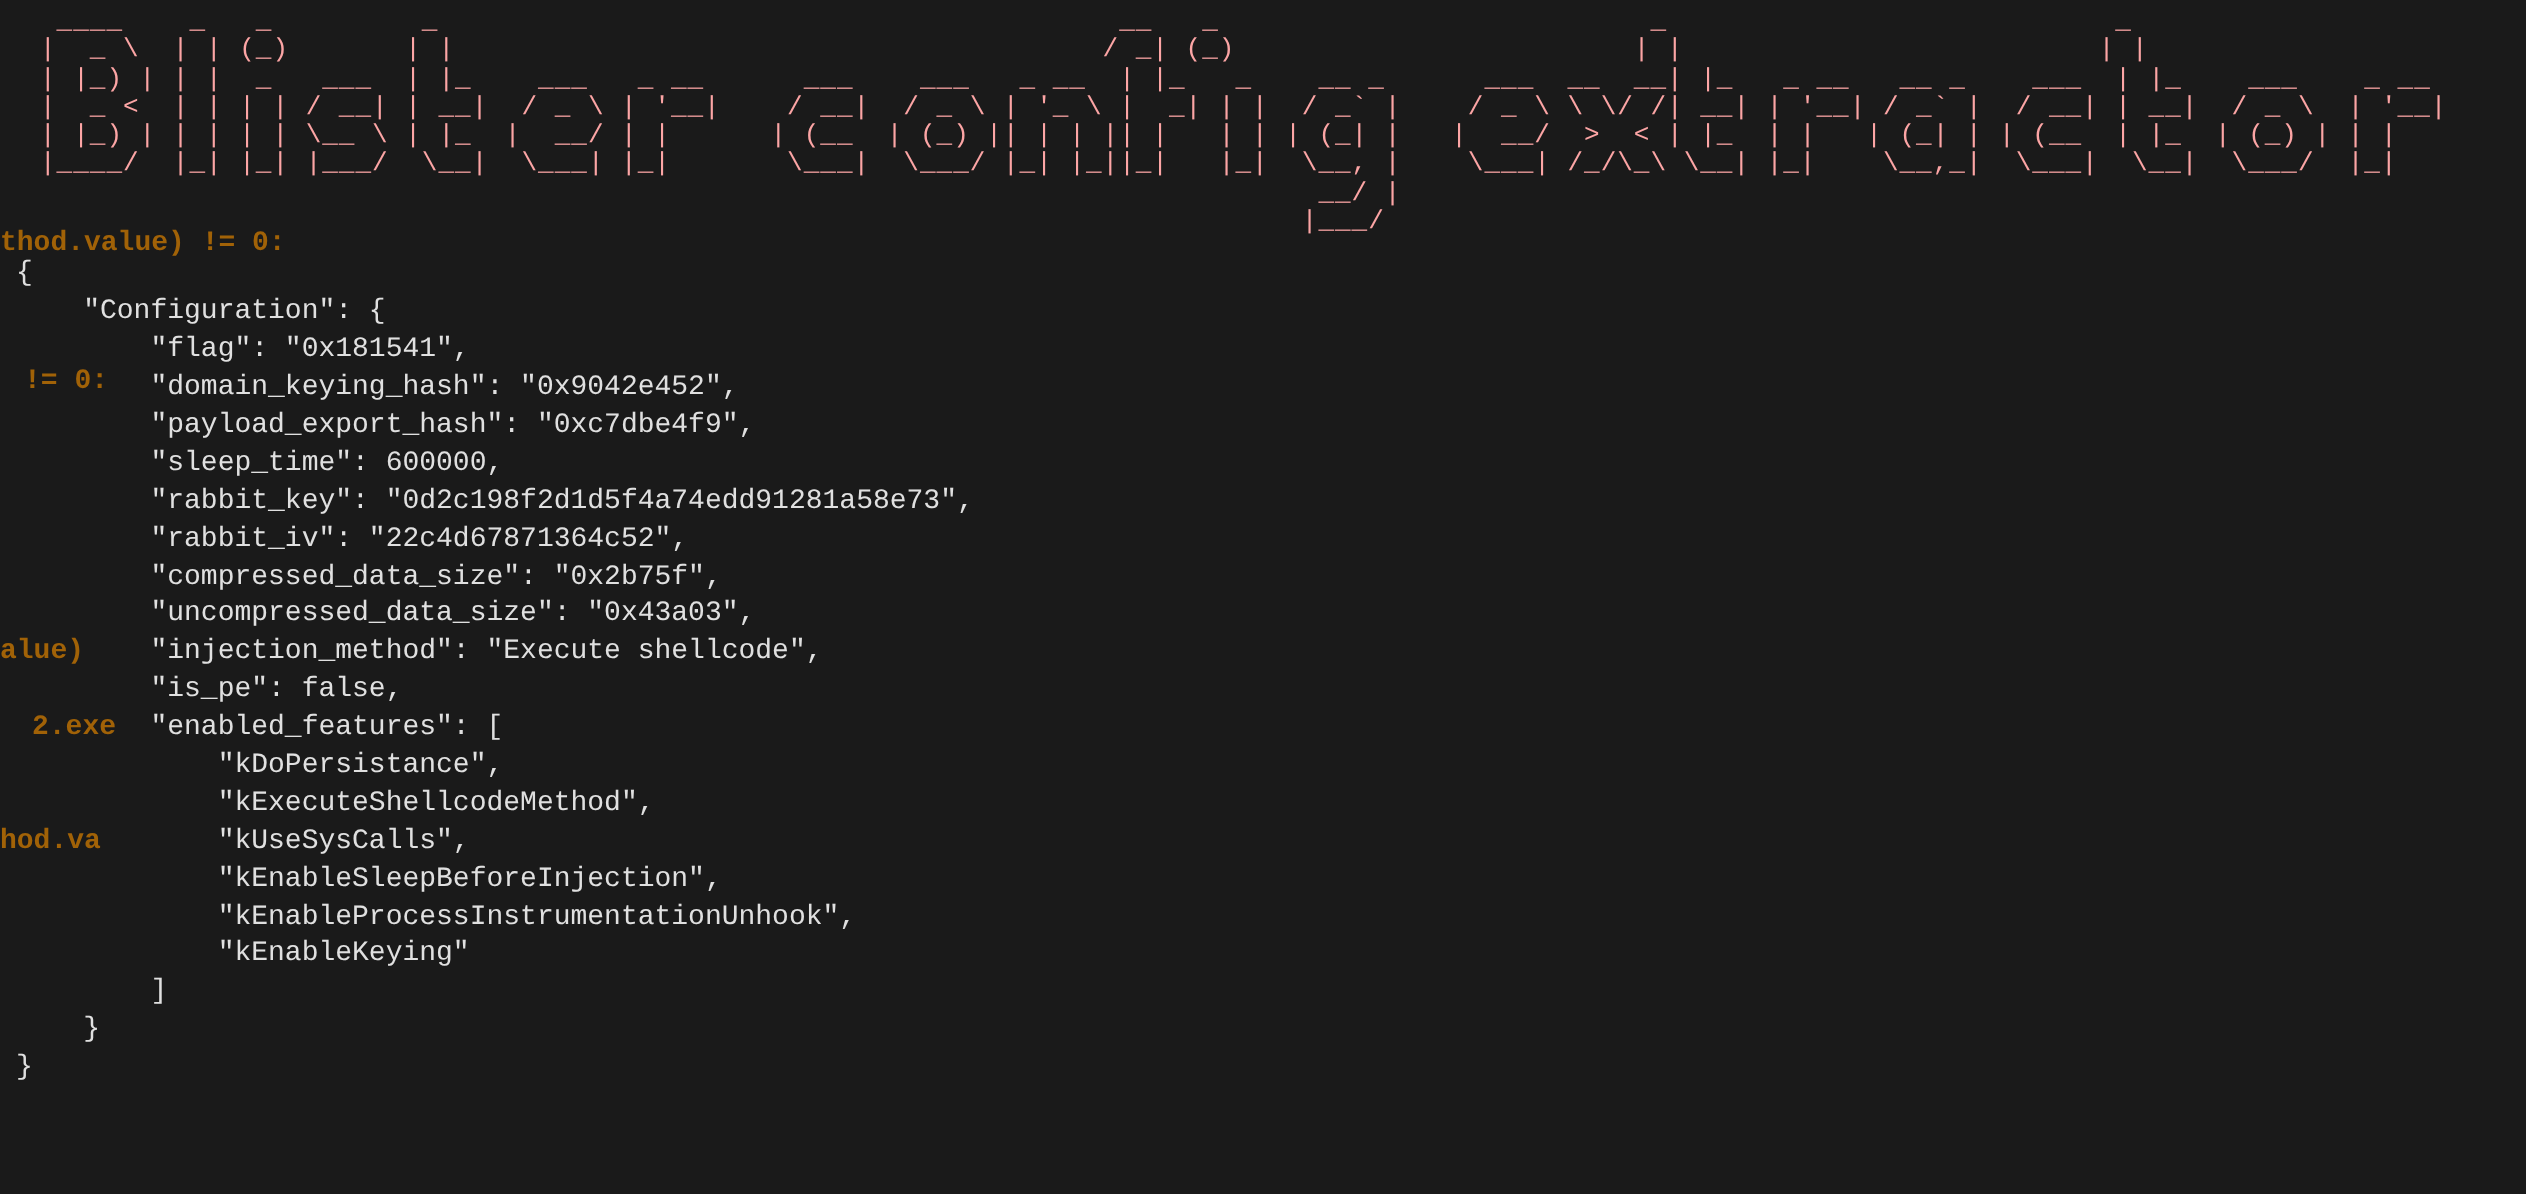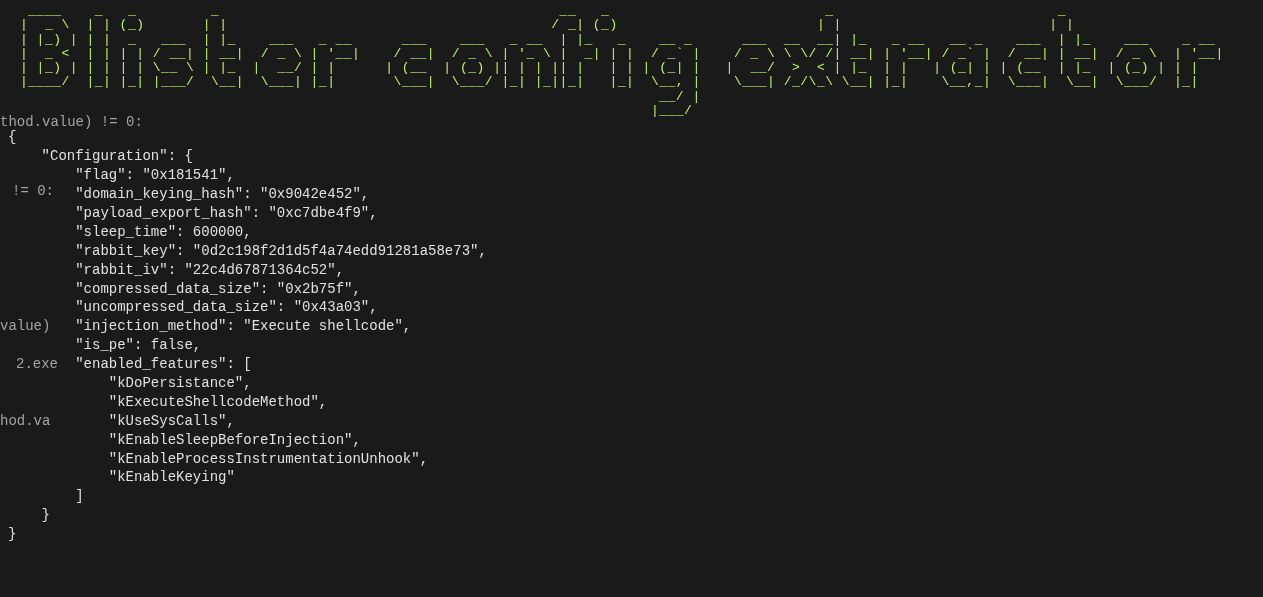--- a/index.html
+++ b/index.html
@@ -10,52 +10,53 @@
       font-size: 14px;
       line-height: 1.35;
       padding: 0;
       width: 1263px;
       height: 597px;
       overflow: hidden;
       position: relative;
     }
     .ghost-text {
       position: absolute;
-      color: #a3a3a3;
+      color: #a16207;
       font-size: 14px;
       z-index: 0;
       white-space: pre;
+      font-weight: bold;
     }
     .ascii-banner {
       white-space: pre;
       font-family: 'Consolas', 'Monaco', 'Courier New', monospace;
       font-size: 13px;
       line-height: 1.1;
-      color: #bef264;
+      color: #fca5a5;
       padding: 4px 0 0 20px;
       position: relative;
       z-index: 1;
       letter-spacing: 0.5px;
     }
     .json-output {
       white-space: pre;
       font-family: 'Consolas', 'Monaco', 'Courier New', monospace;
       font-size: 14px;
       color: #e0e0e0;
       padding: 10px 8px 0 8px;
       position: relative;
       z-index: 1;
     }
   </style>
 </head>
 <body>
 
 <div class="ghost-text" style="top:113px; left:0;">thod.value) != 0:</div>
 <div class="ghost-text" style="top:182px; left:12px;">!= 0:</div>
-<div class="ghost-text" style="top:317px; left:0;">value)</div>
+<div class="ghost-text" style="top:317px; left:0;">alue)</div>
 <div class="ghost-text" style="top:355px; left:16px;">2.exe</div>
 <div class="ghost-text" style="top:412px; left:0;">hod.va</div>
 
 <pre class="ascii-banner" id="banner"> ____    _   _         _                                         __   _                          _                           _                  
 |  _ \  | | (_)       | |                                       / _| (_)                        | |                         | |                 
 | |_) | | |  _   ___  | |_    ___   _ __      ___    ___   _ __  | |_   _    __ _      ___  __  __| |_   _ __   __ _    ___  | |_    ___    _ __ 
 |  _ &lt;  | | | | / __| | __|  / _ \ | '__|    / __|  / _ \ | '_ \ |  _| | |  / _` |    / _ \ \ \/ /| __| | '__| / _` |  / __| | __|  / _ \  | '__|
 | |_) | | | | | \__ \ | |_  |  __/ | |      | (__  | (_) || | | || |   | | | (_| |   |  __/  &gt;  &lt; | |_  | |   | (_| | | (__  | |_  | (_) | | |   
 |____/  |_| |_| |___/  \__|  \___| |_|       \___|  \___/ |_| |_||_|   |_|  \__, |    \___| /_/\_\ \__| |_|    \__,_|  \___|  \__|  \___/  |_|   
                                                                              __/ |                                                               

